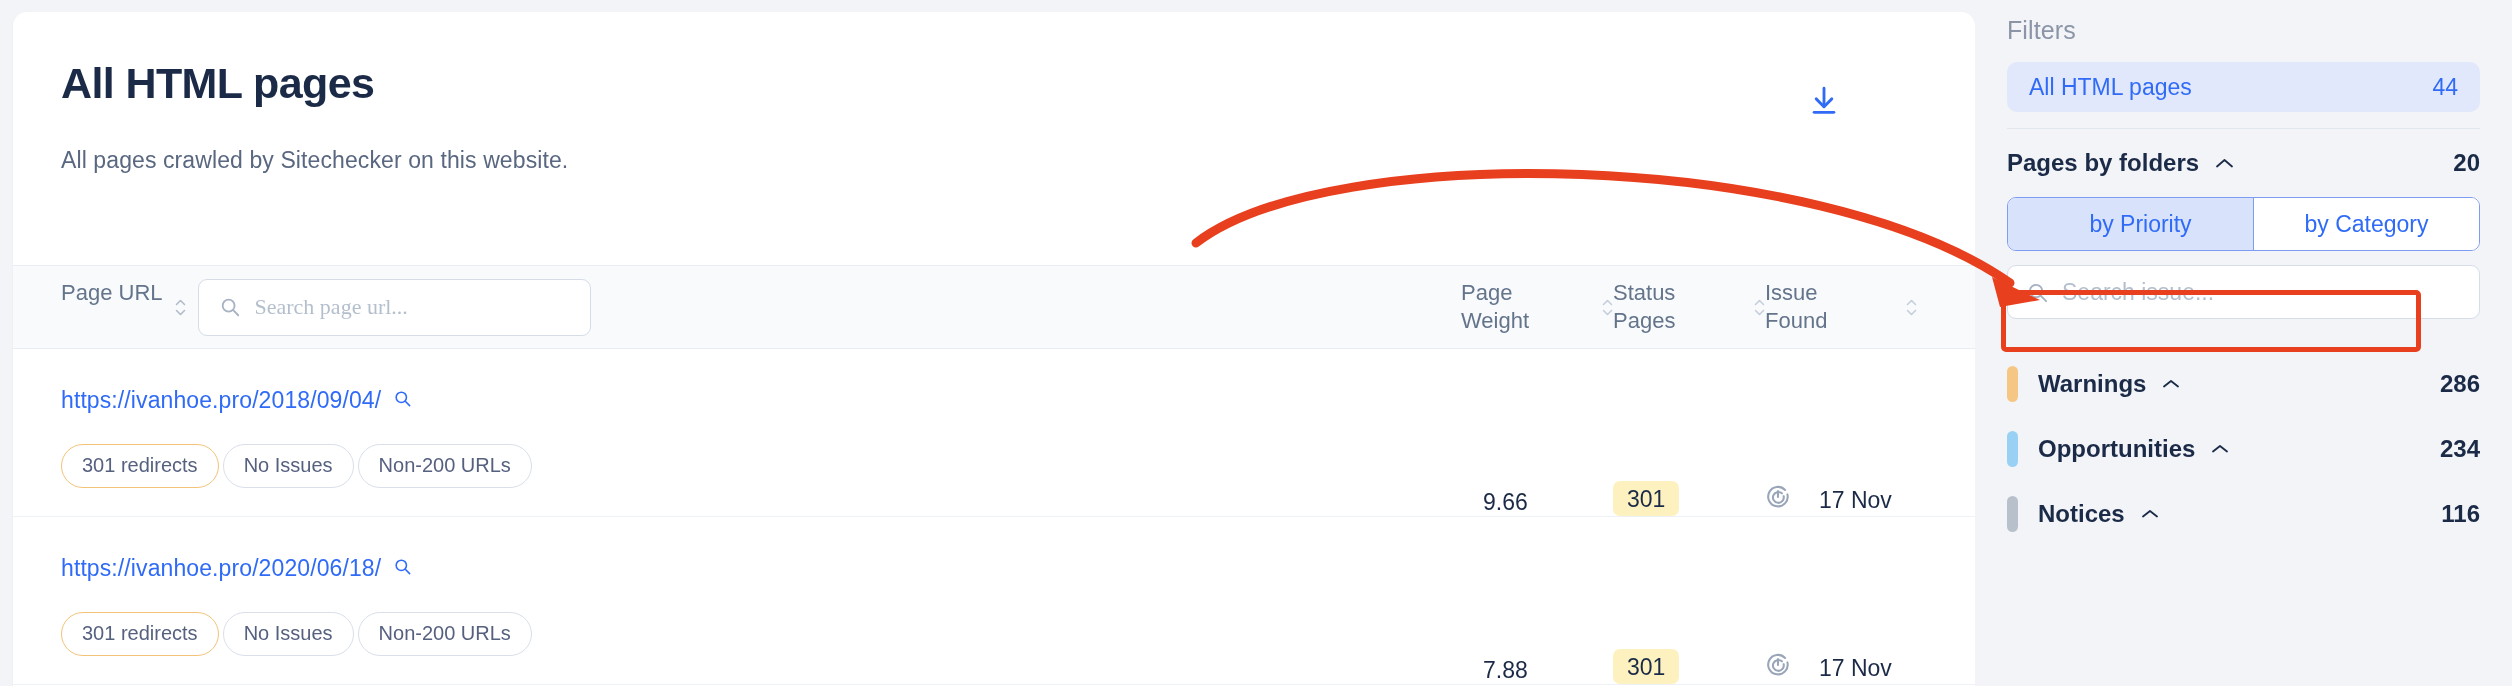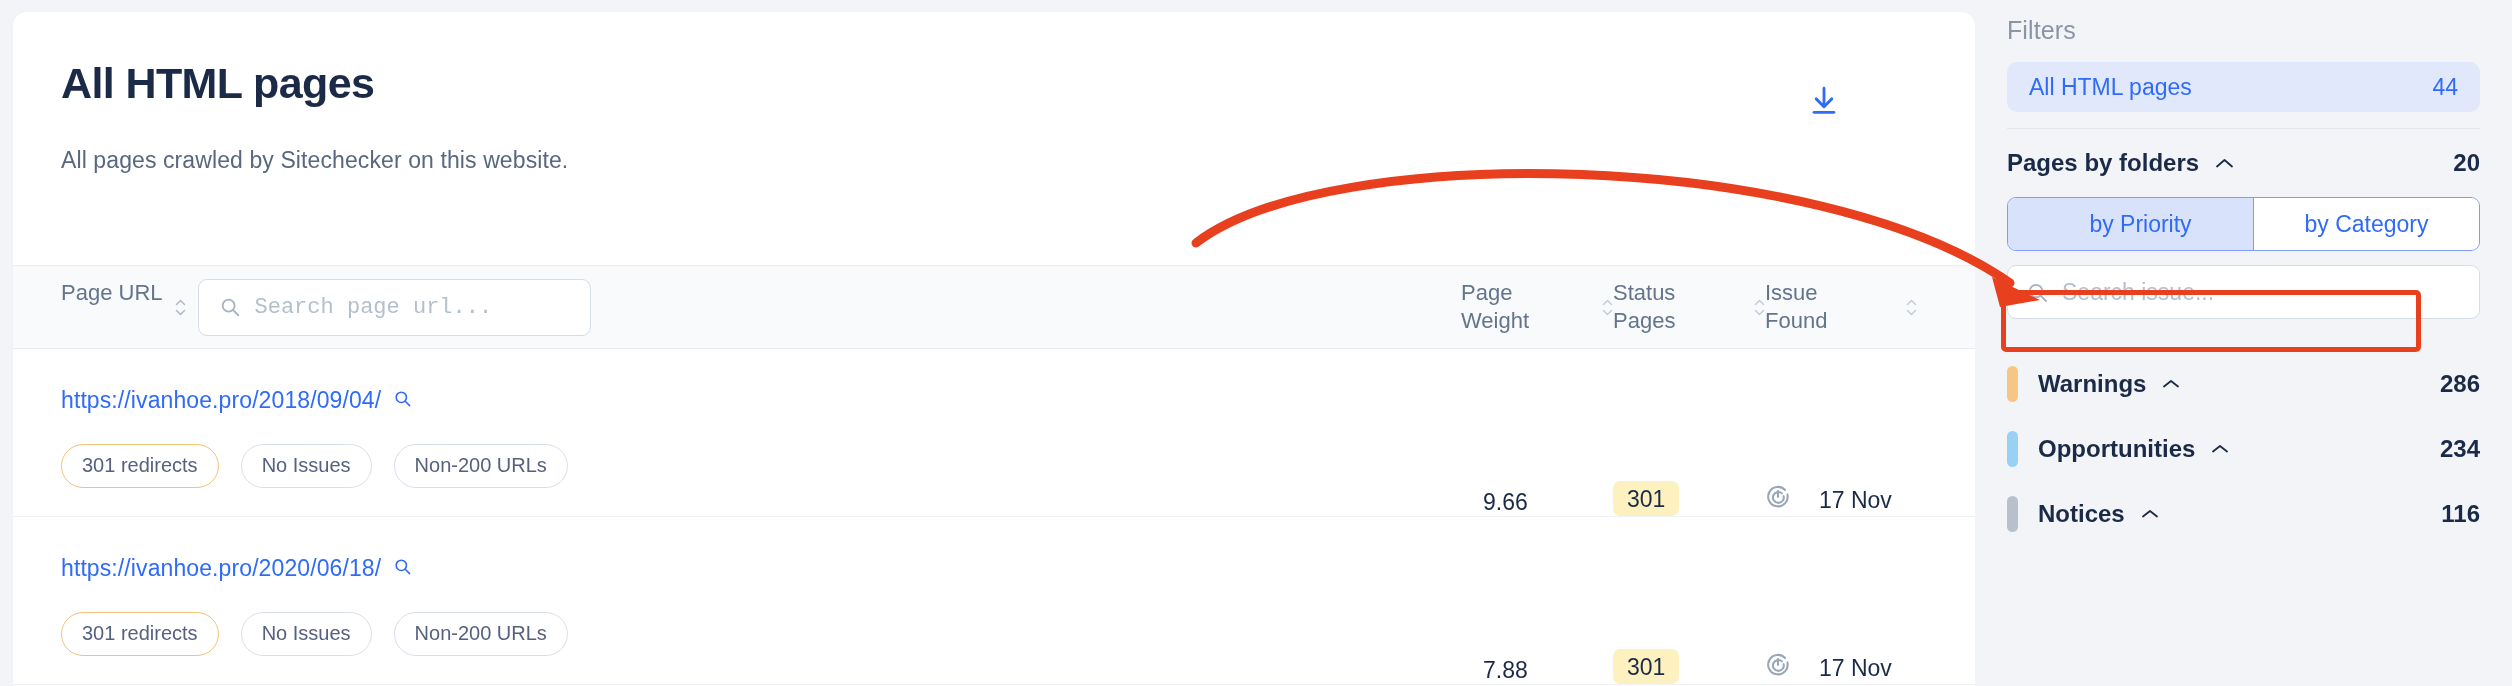--- a/index.html
+++ b/index.html
@@ -106,21 +106,21 @@
     border-radius: 9px;
     display: flex;
     align-items: center;
     padding-left: 20px;
     gap: 14px;
   }
   .search-box input {
     border: none;
     outline: none;
     background: transparent;
-    font-family: Liberation Mono, monospace;
+    font-family: Liberation Serif, serif;
     font-size: 22px;
     color: #1b2a47;
     width: 300px;
   }
   .search-box input::placeholder { color: #b4bfcd; }
 
   .th-col {
     width: 152px;
     display: flex;
     align-items: center;
@@ -141,21 +141,21 @@
     display: flex;
     align-items: center;
     gap: 12px;
   }
   .url-link {
     font-size: 23px;
     color: #2f6bf7;
     text-decoration: none;
     letter-spacing: 0.1px;
   }
-  .tags { display: flex; gap: 22px; margin-top: 30px; }
+  .tags { display: flex; gap: 4px; margin-top: 30px; }
   .tag {
     border: 1px solid #d9e0ea;
     border-radius: 999px;
     padding: 9px 20px 10px;
     font-size: 20px;
     color: #566180;
     background: #fff;
     white-space: nowrap;
   }
   .tag.warn { border-color: #f3c37a; }

